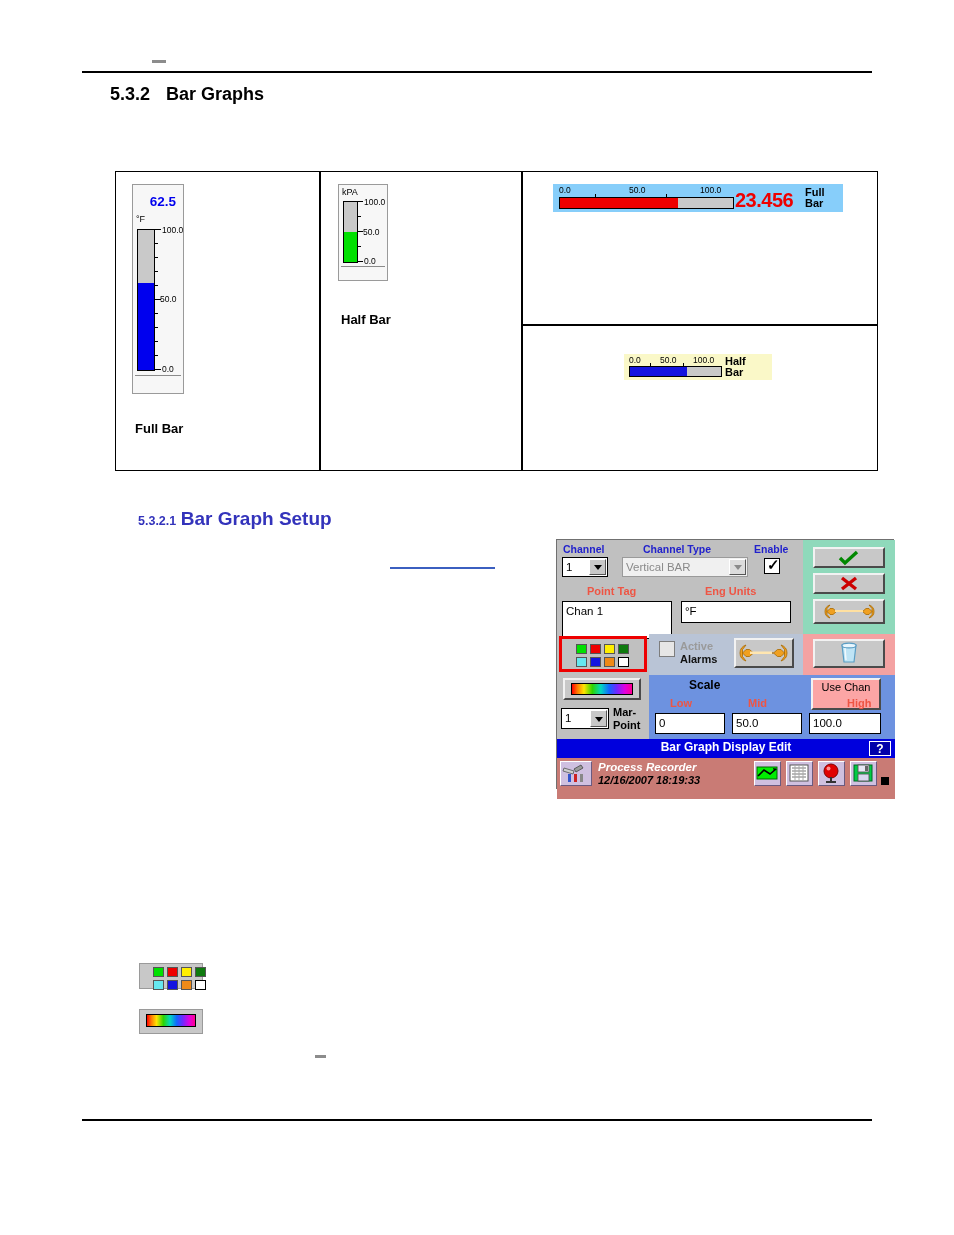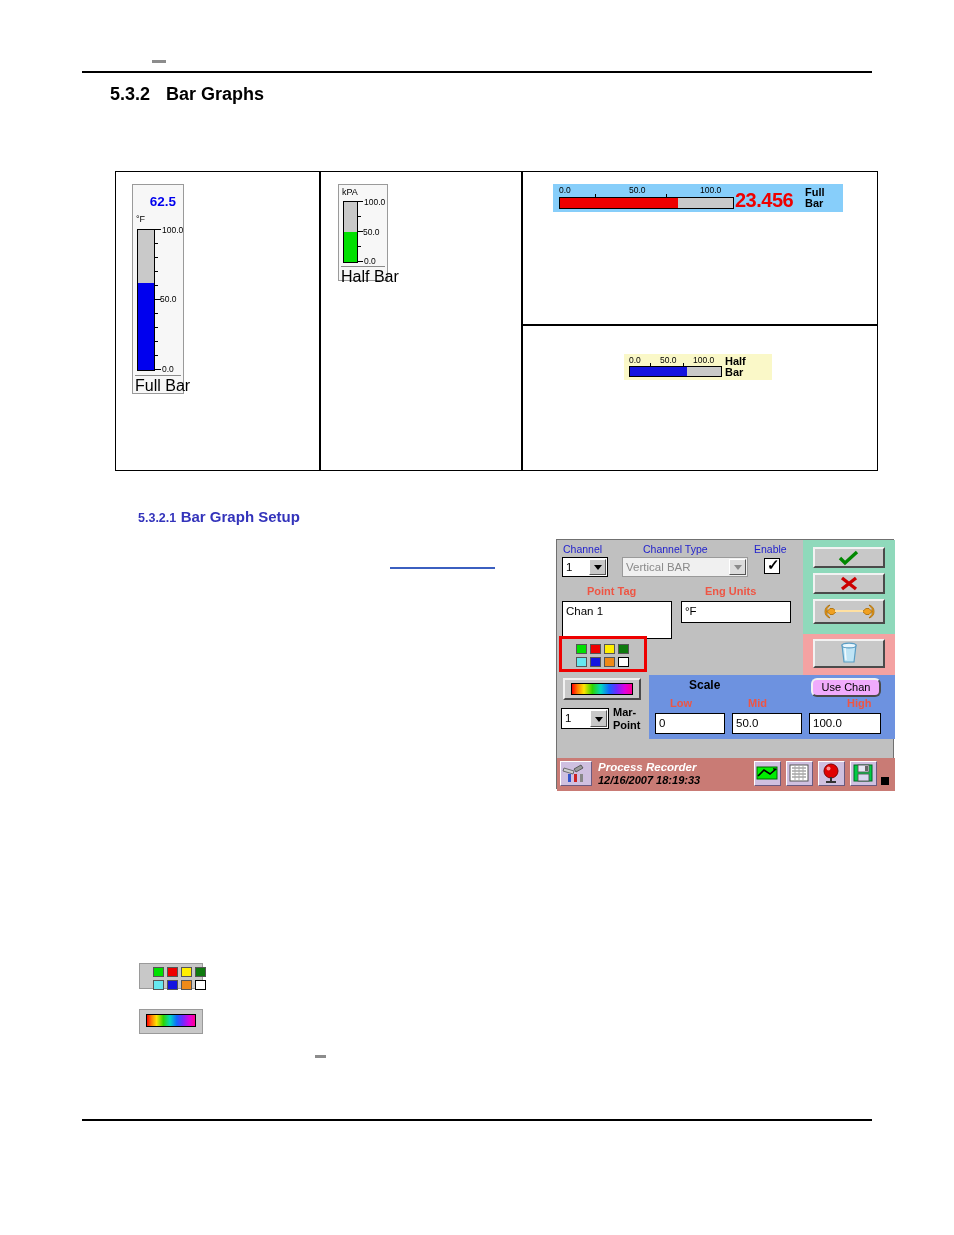--- a/index.html
+++ b/index.html
@@ -14,55 +14,55 @@
   .hdr-dash{position:absolute;left:152px;top:60px;width:14px;height:3px;background:#8c8c8c;}
   .hdr-rule{position:absolute;left:82px;top:71px;width:790px;height:2px;background:#000;}
   .ftr-dash{position:absolute;left:315px;top:1055px;width:11px;height:3px;background:#8c8c8c;}
   .ftr-rule{position:absolute;left:82px;top:1119px;width:790px;height:2px;background:#000;}
 
   
   .h2{position:absolute;left:110px;top:84px;font-size:18px;font-weight:bold;color:#000;letter-spacing:0px;}
   .h2 .num{display:inline-block;width:56px;}
   .h3{position:absolute;left:138px;top:508px;font-size:16px;font-weight:bold;color:#3333bb;}
   .h3 .num{font-size:12.5px;font-weight:bold;}
-  .h3 .txt{font-size:15px;}
+  .h3 .txt{font-size:19px;}
   .blue-underline{position:absolute;left:390px;top:567px;width:105px;height:2px;background:#3b5fc0;}
 
   
   .extable{position:absolute;left:115px;top:171px;width:763px;height:300px;
            border:1.5px solid #000;box-sizing:border-box;background:#fff;}
   .col-div{position:absolute;top:0;width:1.5px;height:100%;background:#000;}
   .cell-div{position:absolute;height:1.5px;background:#000;}
 
   
   .vbar{position:absolute;background:#f7f7f7;border:1.5px solid #9a9a9a;box-sizing:border-box;}
   .vbar .val{position:absolute;font-weight:bold;color:#0000ee;font-size:13.5px;}
   .vbar .unit{position:absolute;font-size:9px;color:#000;}
   .vbar .track{position:absolute;background:#c9c9c9;border:1.4px solid #000;box-sizing:border-box;}
   .vbar .fill{position:absolute;left:0;bottom:0;width:100%;}
   .vbar .ticks{position:absolute;}
   .vbar .tick{position:absolute;left:0;height:1.4px;background:#000;}
   .vbar .tlab{position:absolute;font-size:8.5px;color:#000;white-space:nowrap;}
-  .vbar .cap{position:absolute;font-size:16px;font-weight:normal;color:#000;white-space:nowrap;}
+  .vbar .cap{position:absolute;font-size:13px;font-weight:bold;color:#000;white-space:nowrap;margin-top:44px;}
   .vbar .capline{position:absolute;height:1.2px;background:#8a8a8a;}
 
   
   .hbar{position:absolute;box-sizing:border-box;}
   .hbar .track{position:absolute;background:#c9c9c9;border:1.4px solid #000;box-sizing:border-box;}
   .hbar .fill{position:absolute;left:0;top:0;height:100%;}
   .hbar .tlab{position:absolute;font-size:8.5px;color:#000;white-space:nowrap;}
   .hbar .tick{position:absolute;width:1.4px;height:3px;background:#000;}
   .hbar .bigval{position:absolute;font-size:20px;font-weight:bold;color:#ee0000;letter-spacing:-0.5px;}
   .hbar .cap{position:absolute;font-size:11px;font-weight:bold;color:#000;line-height:11px;white-space:nowrap;}
 
   
   .dlg{position:absolute;left:556px;top:539px;width:338px;height:250px;
        background:#c0c0c0;border:1px solid #707070;box-sizing:border-box;}
   .dlg .sec{position:absolute;}
-  .lbl-blue{color:#2222cc;font-size:10.5px;font-weight:normal;}
+  .lbl-blue{color:#2222cc;font-size:10.5px;font-weight:bold;}
   .lbl-red{color:#ee5544;font-size:11px;font-weight:bold;}
   .lbl-blk{color:#000;font-size:11px;font-weight:bold;}
   .tfield{position:absolute;background:#fff;border:1.3px solid #000;box-sizing:border-box;
           font-size:11.5px;color:#000;padding:1px 3px;line-height:16px;}
   .combo{position:absolute;background:#fff;border:1.3px solid #000;box-sizing:border-box;
          font-size:11.5px;color:#000;padding:1px 3px;line-height:16px;}
   .combo.dis{background:#f0f0f0;color:#8a8a8a;border:1.3px solid #9a9a9a;}
   .cbtn{position:absolute;right:1px;top:1px;bottom:1px;width:17px;background:#c8c8c8;
         border:1.2px solid #fff;border-right-color:#555;border-bottom-color:#555;box-sizing:border-box;}
   .cbtn.dis{background:#dcdcdc;}
@@ -260,20 +260,31 @@
       <div class="lbl-red" style="position:absolute;left:148px;top:45px;">Eng Units</div>
 
       <div class="tfield" style="left:5px;top:61px;width:110px;height:38px;">
         <span>Chan 1</span>
       </div>
       <div class="tfield" style="left:124px;top:61px;width:110px;height:22px;">
         <span>°F</span>
       </div>
     </div>
 
+    <div class="panel-steel" style="left:92px;top:94px;width:154px;height:41px;">
+      <div class="chk dis" style="left:10px;top:7px;"></div>
+      <div style="position:absolute;left:31px;top:6px;font-size:11px;color:#9a9a9a;font-weight:bold;line-height:12px;">Active</div>
+      <div style="position:absolute;left:31px;top:19px;font-size:11px;color:#111;font-weight:bold;line-height:12px;">Alarms</div>
+      <div class="btn3d" style="left:85px;top:4px;width:60px;height:30px;">
+        <svg width="56" height="26" viewBox="0 0 56 26">
+          <path d="M4 13 q0-6 6-8 l-3.5 4.5 l0 3.5 l3.5 3.5 l3.5 0 l4-3.5 l20 0 l4 3.5 l3.5 0 l3.5-3.5 l0-3.5 l-3.5-4.5 q6 2 6 8 q0 6-6 8 l3.5-4.5 l0-3.5 l-3.5-3.5 l-3.5 0 l-4 3.5 l-20 0 l-4-3.5 l-3.5 0 l-3.5 3.5 l0 3.5 l3.5 4.5 q-6-2-6-8 z" fill="#f0a020" stroke="#a86a00" stroke-width="0.8"></path>
+          <path d="M14 11.5 l22 0 l0 2.5 l-22 0 z" fill="#ffe6b0"></path>
+        </svg>
+      </div>
+    </div>
 
     <div class="redbox" style="left:2px;top:96px;width:88px;height:36px;">
       <div class="swatches" style="left:14px;top:5px;">
         <span class="sw" style="background:#00e000;"></span>
         <span class="sw" style="background:#ee0000;"></span>
         <span class="sw" style="background:#ffee00;"></span>
         <span class="sw" style="background:#0e7a0e;"></span>
         <span class="sw" style="background:#66e8f0;"></span>
         <span class="sw" style="background:#1414e0;"></span>
         <span class="sw" style="background:#ef8a17;"></span>
@@ -290,40 +301,46 @@
         <span class="cbtn">
             <i class="carrow"></i>
           </span>
       </div>
       <div class="lbl-blk" style="position:absolute;left:56px;top:31px;line-height:12px;">Mar-</div>
       <div class="lbl-blk" style="position:absolute;left:56px;top:44px;line-height:12px;">Point</div>
     </div>
 
     <div class="panel-blue" style="left:92px;top:135px;width:246px;height:64px;">
       <div class="lbl-blk" style="position:absolute;left:40px;top:3px;font-size:12px;">Scale</div>
-      <div class="btn3d" style="left:162px;top:3px;width:70px;height:19px;background:#f0abfc;border-radius:6px;">
+      <div class="btn3d" style="left:162px;top:3px;width:70px;height:32px;background:#fca5a5;">
         <span style="display:block;text-align:center;font-size:11px;color:#000;line-height:15px;">Use Chan</span>
       </div>
       <div class="lbl-red" style="position:absolute;left:21px;top:22px;">Low</div>
       <div class="lbl-red" style="position:absolute;left:99px;top:22px;">Mid</div>
       <div class="lbl-red" style="position:absolute;left:178px;top:22px;padding-left:20px;">High</div>
 
       <div class="tfield" style="left:6px;top:38px;width:70px;height:21px;">
         <span>0</span>
       </div>
       <div class="tfield" style="left:83px;top:38px;width:70px;height:21px;">
         <span>50.0</span>
       </div>
       <div class="tfield" style="left:160px;top:38px;width:72px;height:21px;">
         <span>100.0</span>
       </div>
     </div>
 
-
-    <div class="statusbar" style="left:0px;top:218px;width:338px;height:33px;">
+    <div class="titlebar" style="left:0px;top:199px;width:338px;height:19px;">
+      <span>Bar Graph Display Edit</span>
+      <span class="helpbtn" style="right:4px;top:2px;width:22px;height:15px;">
+        <span>?</span>
+      </span>
+    </div>
+
+    <div class="statusbar" style="left:0px;top:218px;width:338px;height:41px;">
       <div class="icobtn" style="left:3px;top:3px;width:32px;height:25px;">
         <svg width="29" height="22" viewBox="0 0 29 22">
           <path d="M3 6 l10 3 l-1 3 l-10-3 z" fill="#cfcfcf" stroke="#555" stroke-width="0.8"></path>
           <path d="M13 7 l7 -4 l2 3 l-7 4 z" fill="#9a9a9a" stroke="#444" stroke-width="0.8"></path>
           <rect x="7" y="12" width="3" height="8" fill="#3355cc"></rect>
           <rect x="13" y="12" width="3" height="8" fill="#cc2222"></rect>
           <rect x="19" y="12" width="3" height="8" fill="#888888"></rect>
         </svg>
       </div>
       <div class="st-title" style="left:41px;top:3px;">Process Recorder</div>

